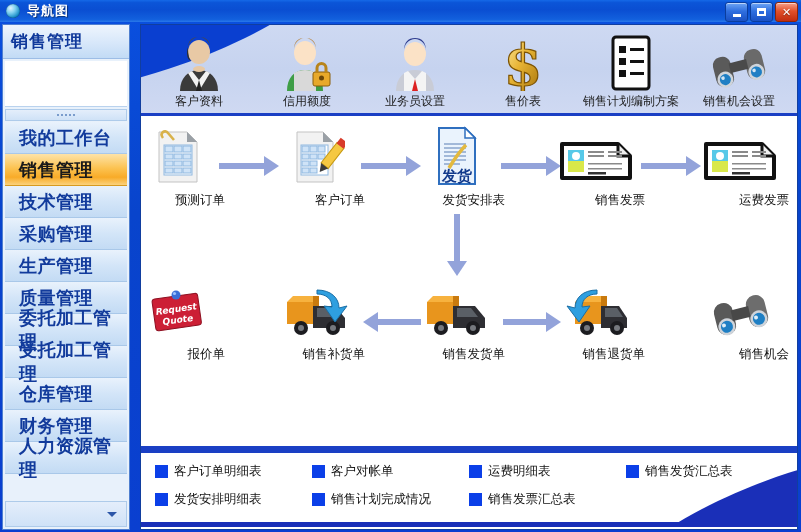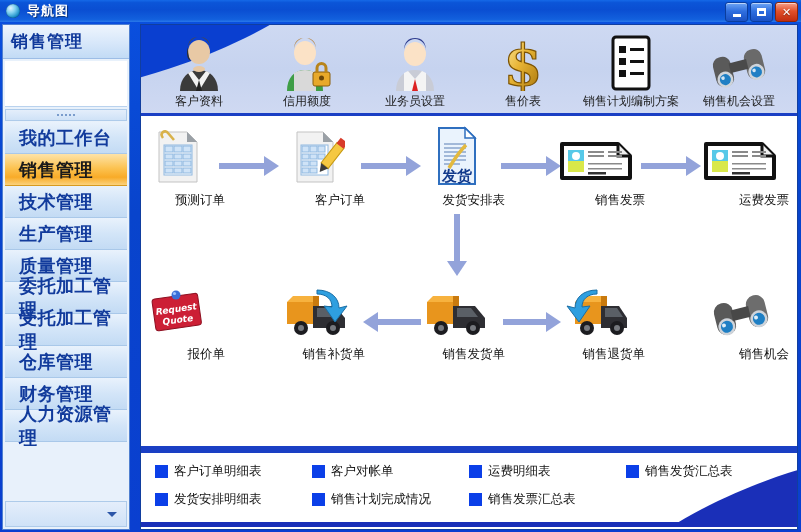--- a/index.html
+++ b/index.html
@@ -170,20 +170,23 @@
     </div>
     <div class="sb-list">
       <div class="sb-item">
           <span>我的工作台</span>
         </div>
       <div class="sb-item sel">
           <span>销售管理</span>
         </div>
       <div class="sb-item">
           <span>技术管理</span>
+        </div>
+      <div class="sb-item">
+          <span>采购管理</span>
         </div>
       <div class="sb-item">
           <span>生产管理</span>
         </div>
       <div class="sb-item">
           <span>质量管理</span>
         </div>
       <div class="sb-item">
           <span>委托加工管理</span>
         </div>

